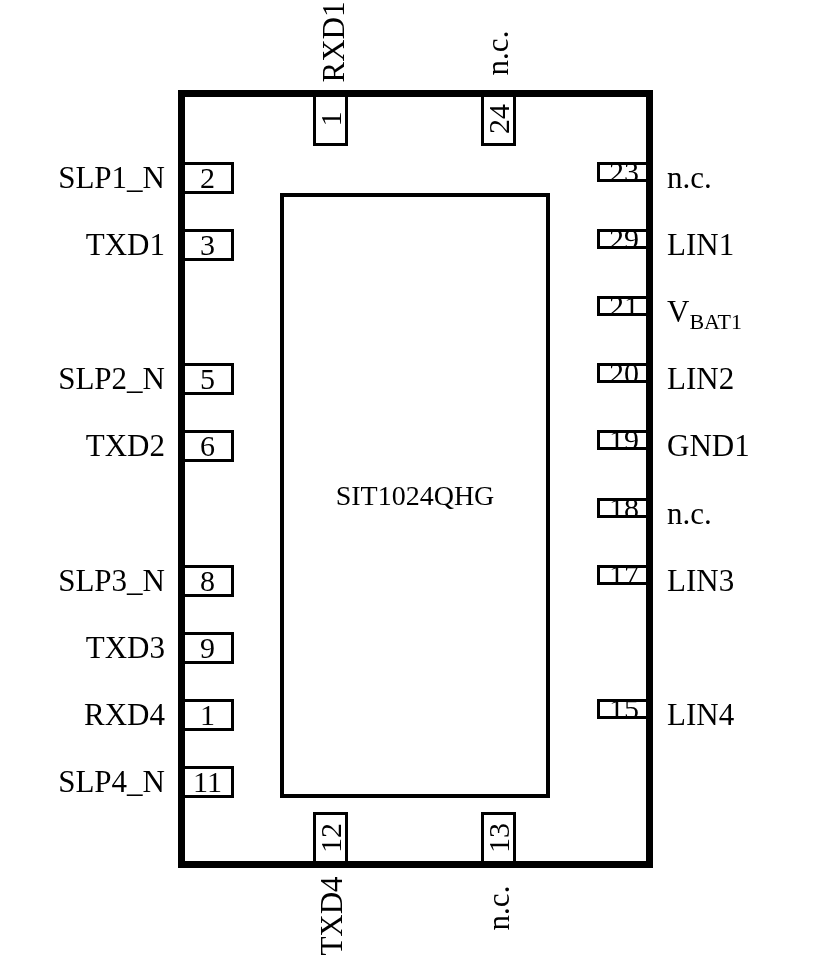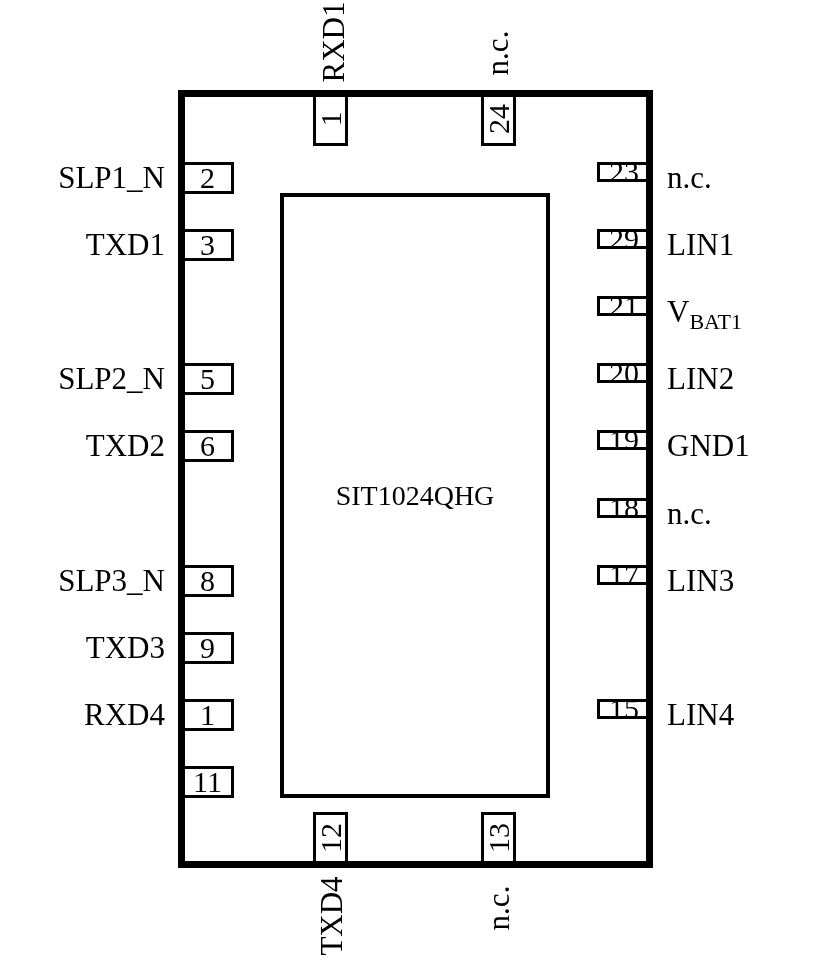--- a/index.html
+++ b/index.html
@@ -105,20 +105,21 @@
         <span class="num">9</span>
       </div>
   </div>
   <div class="row" style="--i:8">
     <div class="lab llab"><span>RXD4</span></div>
     <div class="pbox lbox">
         <span class="num">1</span>
       </div>
   </div>
   <div class="row" style="--i:9">
+    <div class="lab llab"><span>SLP4_N</span></div>
     <div class="pbox lbox">
         <span class="num">11</span>
       </div>
   </div>
 
   <div class="row" style="--i:0">
     <div class="pbox rbox">
         <span class="num">23</span>
       </div>
     <div class="lab rlab"><span>n.c.</span><sub></sub></div>

